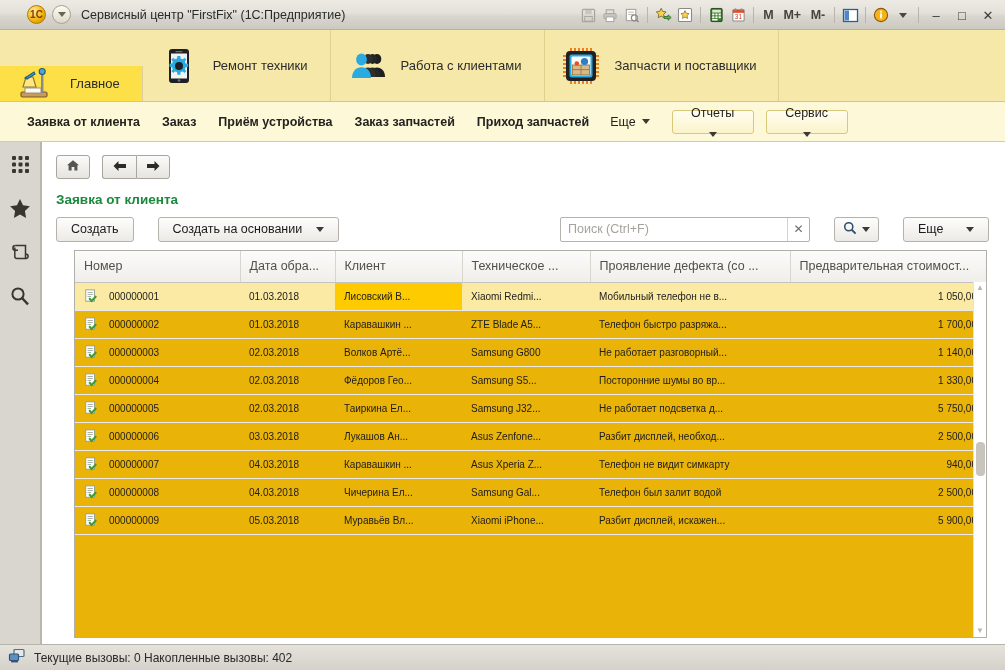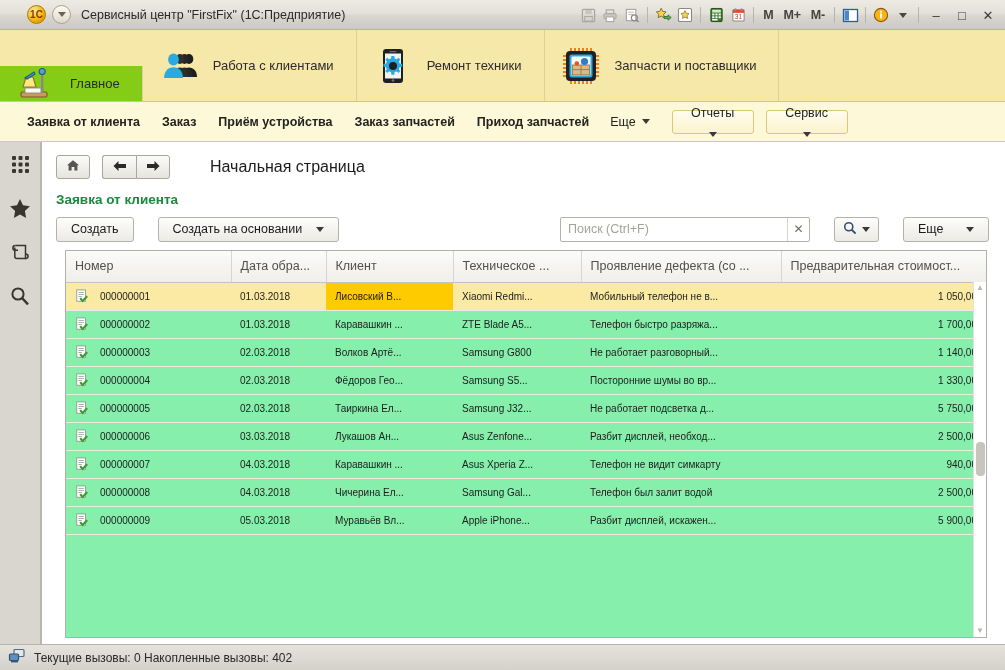--- a/index.html
+++ b/index.html
@@ -88,21 +88,21 @@
     border-bottom: 1px solid #d6c77c;
     flex: 0 0 auto;
   }
   .sec {
     display: flex; align-items: center;
     padding: 0 22px 0 16px;
     gap: 14px; cursor: default;
     border-right: 1px solid #e0d18c;
   }
   .sec.active {
-    background: #84cc16;
+    background: #fde047;
     border-right: 1px solid #ddd0a0;
     margin-top: 36px;
   }
   .sec-label { font-size: 13px; color: #2b2b2b; white-space: nowrap; }
   .sec-icon { width: 40px; height: 40px; flex: 0 0 40px; }
 
   
   .cmdbar {
     height: 40px;
     background: #fdf8d8;
@@ -220,24 +220,24 @@
   }
   .icon-btn {
     height: 25px; border: 1px solid #b5b2ab; border-radius: 3px;
     background: linear-gradient(to bottom, #fdfdfc, #eceae5);
     display: flex; align-items: center; justify-content: center;
     gap: 5px; padding: 0 8px; color: #2c2c2c;
   }
 
   
   .table-area {
-    margin: 6px 10px 0 23px;
+    margin: 6px 10px 0 32px;
     flex: 1 1 auto; min-height: 0;
     border: 1px solid #b2afa8;
-    background: #86efac;
+    background: #eab308;
     display: flex; flex-direction: column;
     position: relative;
   }
   table.grid { width: 100%; border-collapse: collapse; table-layout: fixed; }
   table.grid th {
     background: linear-gradient(to bottom, #fbfbfa, #efeeea);
     border-bottom: 1px solid #c6c3bc;
     border-right: 1px solid #d8d5ce;
     font-weight: normal; font-size: 12.5px; color: #52504b;
     text-align: left; padding: 7px 9px 8px 9px;
@@ -387,52 +387,52 @@
         <svg width="40" height="40" viewBox="0 0 40 40">
           <rect x="5" y="28" width="26" height="5" rx="1.5" fill="#c99a5a" stroke="#7d5a28" stroke-width="1.2"></rect>
           <rect x="9" y="24" width="16" height="5" fill="#fdfbf0" stroke="#8c8a80" stroke-width="0.9"></rect>
           <path d="M7 23 L20 23 L17 13 L10 13 Z" fill="#ffe784" stroke="#8c7a2a" stroke-width="1.2"></path>
           <path d="M9 14 L18 8 L19 10 L11 15 Z" fill="#4da3e0" stroke="#21587f" stroke-width="1.1"></path>
           <rect x="25" y="8" width="2.4" height="21" fill="#8c8a80"></rect>
           <circle cx="26.2" cy="7.5" r="3" fill="#4da3e0" stroke="#21587f" stroke-width="1.1"></circle>
         </svg>
       </span>
       <span class="sec-label">Главное</span>
+    </div>
+
+    <div class="sec">
+      <span class="sec-icon">
+        <svg width="40" height="40" viewBox="0 0 40 40">
+          <rect x="10" y="3" width="20" height="34" rx="3" fill="#1f2024"></rect>
+          <rect x="12" y="7.5" width="16" height="25" fill="#f2f2f2"></rect>
+          <rect x="16.5" y="5" width="7" height="1.3" rx="0.6" fill="#6a6c72"></rect>
+          <circle cx="20" cy="34.6" r="1.4" fill="#6a6c72"></circle>
+          <g transform="translate(20,20)">
+            <path d="M0,-11 L2.8,-10.2 L4.6,-12 L7,-9.6 L5.2,-7.8 L6,-5 L9.2,-4.6 L9.2,-1 L6,-0.6 L5.2,2.2 L7,4 L4.6,6.4 L2.8,4.6 L0,5.4 L-0.4,8.6 L-4,8.6 L-4.4,5.4 L-7.2,4.6 L-9,6.4 L-11.4,4 L-9.6,2.2 L-10.4,-0.6 L-13.6,-1 L-13.6,-4.6 L-10.4,-5 L-9.6,-7.8 L-11.4,-9.6 L-9,-12 L-7.2,-10.2 L-4.4,-11 L-4,-14.2 L-0.4,-14.2 Z" transform="scale(0.82) translate(2,2)" fill="#29aae1"></path>
+            <circle cx="0" cy="0" r="4" fill="#1f2024"></circle>
+          </g>
+        </svg>
+      </span>
+      <span class="sec-label">Ремонт техники</span>
     </div>
 
     <div class="sec">
       <span class="sec-icon">
         <svg width="40" height="40" viewBox="0 0 40 40">
           <ellipse cx="30" cy="13" rx="4.3" ry="5" fill="#1e1e1e"></ellipse>
           <path d="M22 31c0-6 3.6-9.5 8-9.5s8 3.5 8 9.5z" fill="#1e1e1e"></path>
           <ellipse cx="25.5" cy="13" rx="4.3" ry="5" fill="#262626"></ellipse>
           <path d="M17.5 31c0-6 3.6-9.5 8-9.5s8 3.5 8 9.5z" fill="#262626"></path>
           <ellipse cx="21" cy="13" rx="4.3" ry="5" fill="#2e2e2e"></ellipse>
           <path d="M13 31c0-6 3.6-9.5 8-9.5s8 3.5 8 9.5z" fill="#2e2e2e"></path>
           <ellipse cx="14.5" cy="13.5" rx="5.4" ry="6" fill="#29aae1"></ellipse>
           <path d="M5 32c0-6.8 4.2-10.8 9.5-10.8S24 25.2 24 32z" fill="#29aae1"></path>
         </svg>
       </span>
       <span class="sec-label">Работа с клиентами</span>
-    </div>
-
-    <div class="sec">
-      <span class="sec-icon">
-        <svg width="40" height="40" viewBox="0 0 40 40">
-          <rect x="10" y="3" width="20" height="34" rx="3" fill="#1f2024"></rect>
-          <rect x="12" y="7.5" width="16" height="25" fill="#f2f2f2"></rect>
-          <rect x="16.5" y="5" width="7" height="1.3" rx="0.6" fill="#6a6c72"></rect>
-          <circle cx="20" cy="34.6" r="1.4" fill="#6a6c72"></circle>
-          <g transform="translate(20,20)">
-            <path d="M0,-11 L2.8,-10.2 L4.6,-12 L7,-9.6 L5.2,-7.8 L6,-5 L9.2,-4.6 L9.2,-1 L6,-0.6 L5.2,2.2 L7,4 L4.6,6.4 L2.8,4.6 L0,5.4 L-0.4,8.6 L-4,8.6 L-4.4,5.4 L-7.2,4.6 L-9,6.4 L-11.4,4 L-9.6,2.2 L-10.4,-0.6 L-13.6,-1 L-13.6,-4.6 L-10.4,-5 L-9.6,-7.8 L-11.4,-9.6 L-9,-12 L-7.2,-10.2 L-4.4,-11 L-4,-14.2 L-0.4,-14.2 Z" transform="scale(0.82) translate(2,2)" fill="#29aae1"></path>
-            <circle cx="0" cy="0" r="4" fill="#1f2024"></circle>
-          </g>
-        </svg>
-      </span>
-      <span class="sec-label">Ремонт техники</span>
     </div>
 
     <div class="sec">
       <span class="sec-icon">
         <svg width="40" height="40" viewBox="0 0 40 40">
           <g fill="#e8821e">
             <rect x="9" y="2" width="2" height="5"></rect>
               <rect x="13" y="2" width="2" height="5"></rect>
               <rect x="17" y="2" width="2" height="5"></rect>
               <rect x="21" y="2" width="2" height="5"></rect>
@@ -549,21 +549,20 @@
               </span>
             </div>
             <div class="nav-btn">
               <span>
                 <svg width="15" height="12" viewBox="0 0 15 12">
                     <path d="M8.5 1l5 5-5 5V8H1V4h7.5z" fill="#2e2b27"></path>
                   </svg>
               </span>
             </div>
           </div>
-          <div class="page-title">Начальная страница</div>
         </div>
 
         <div class="form-title">Заявка от клиента</div>
 
         <div class="toolbar">
           <div class="tb-button">
             <span>Создать</span>
           </div>
           <div class="tb-button">
             <span>Создать на основании</span>
@@ -770,21 +769,21 @@
                           <line x1="4" y1="4" x2="10" y2="4" stroke="#9aa79a" stroke-width="1"></line>
                           <line x1="4" y1="6.3" x2="10" y2="6.3" stroke="#9aa79a" stroke-width="1"></line>
                           <line x1="4" y1="8.6" x2="8" y2="8.6" stroke="#9aa79a" stroke-width="1"></line>
                           <path d="M6.5 11.2l2.2 2.6 4.6-5" fill="none" stroke="#3f9d34" stroke-width="2.4" stroke-linecap="round" stroke-linejoin="round"></path>
                         </svg></span>
                       <span>000000009</span>
                     </span>
                   </td>
                   <td>05.03.2018</td>
                   <td>Муравьёв Вл...</td>
-                  <td>Apple iPhone...</td>
+                  <td>Xiaomi iPhone...</td>
                   <td>Разбит дисплей, искажен...</td>
                   <td class="num">5 900,00</td>
                 </tr>
               </tbody>
           </table>
           <div class="scrollbar-v">
             <div class="sb-arrow">▲</div>
             <div class="sb-arrow">▼</div>
             <div class="sb-thumb"></div>
           </div>

